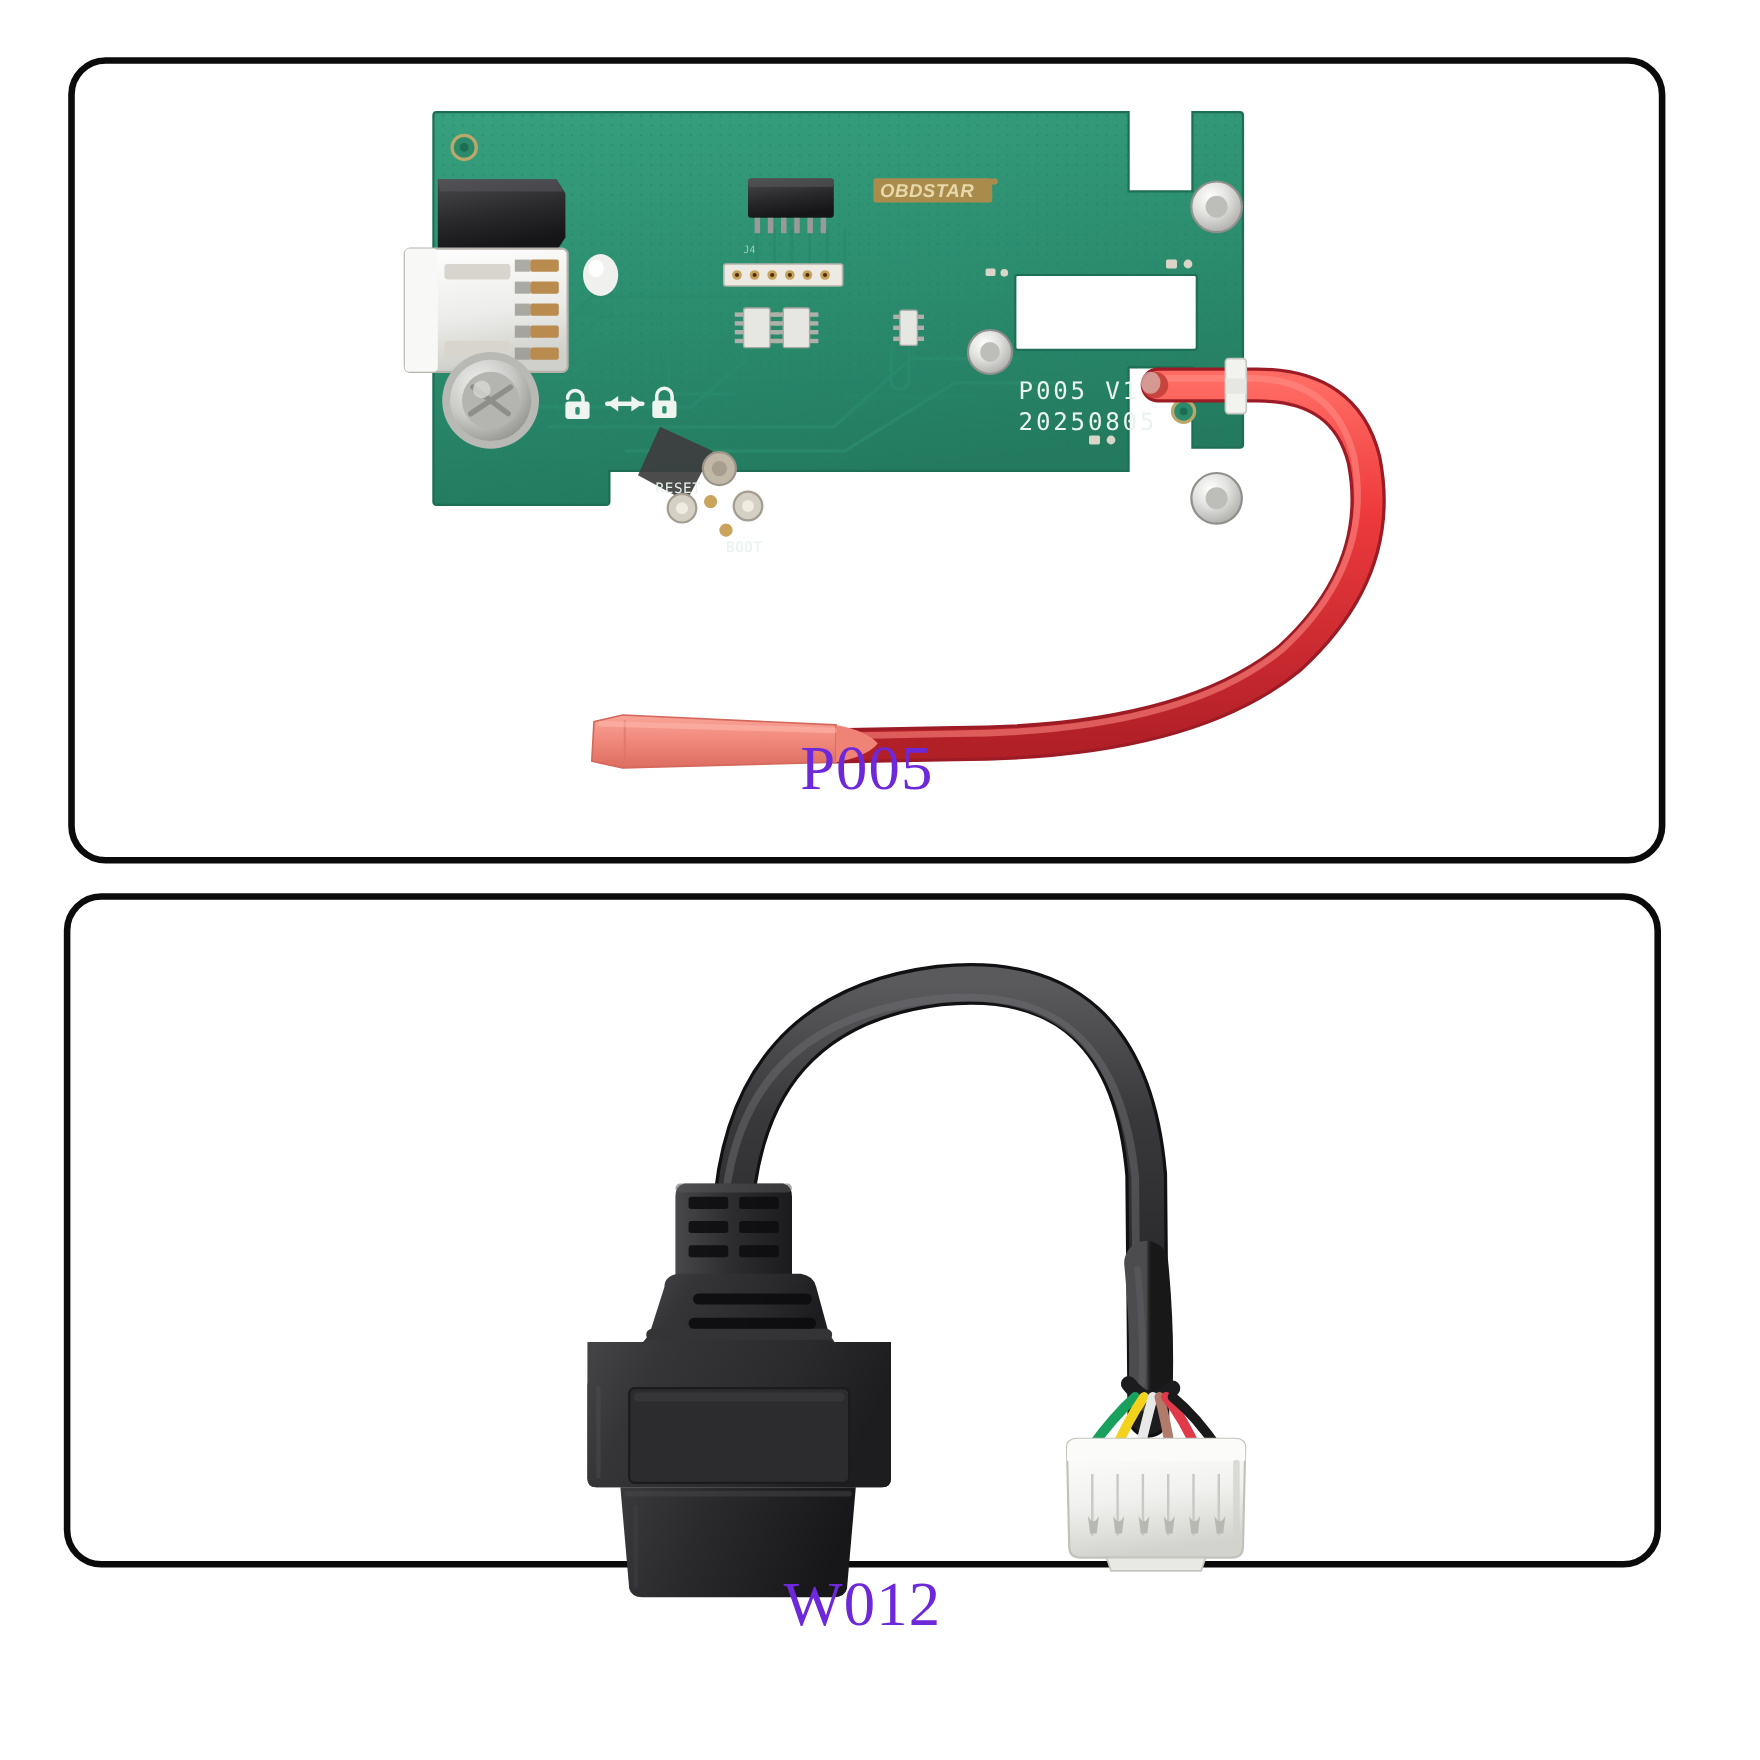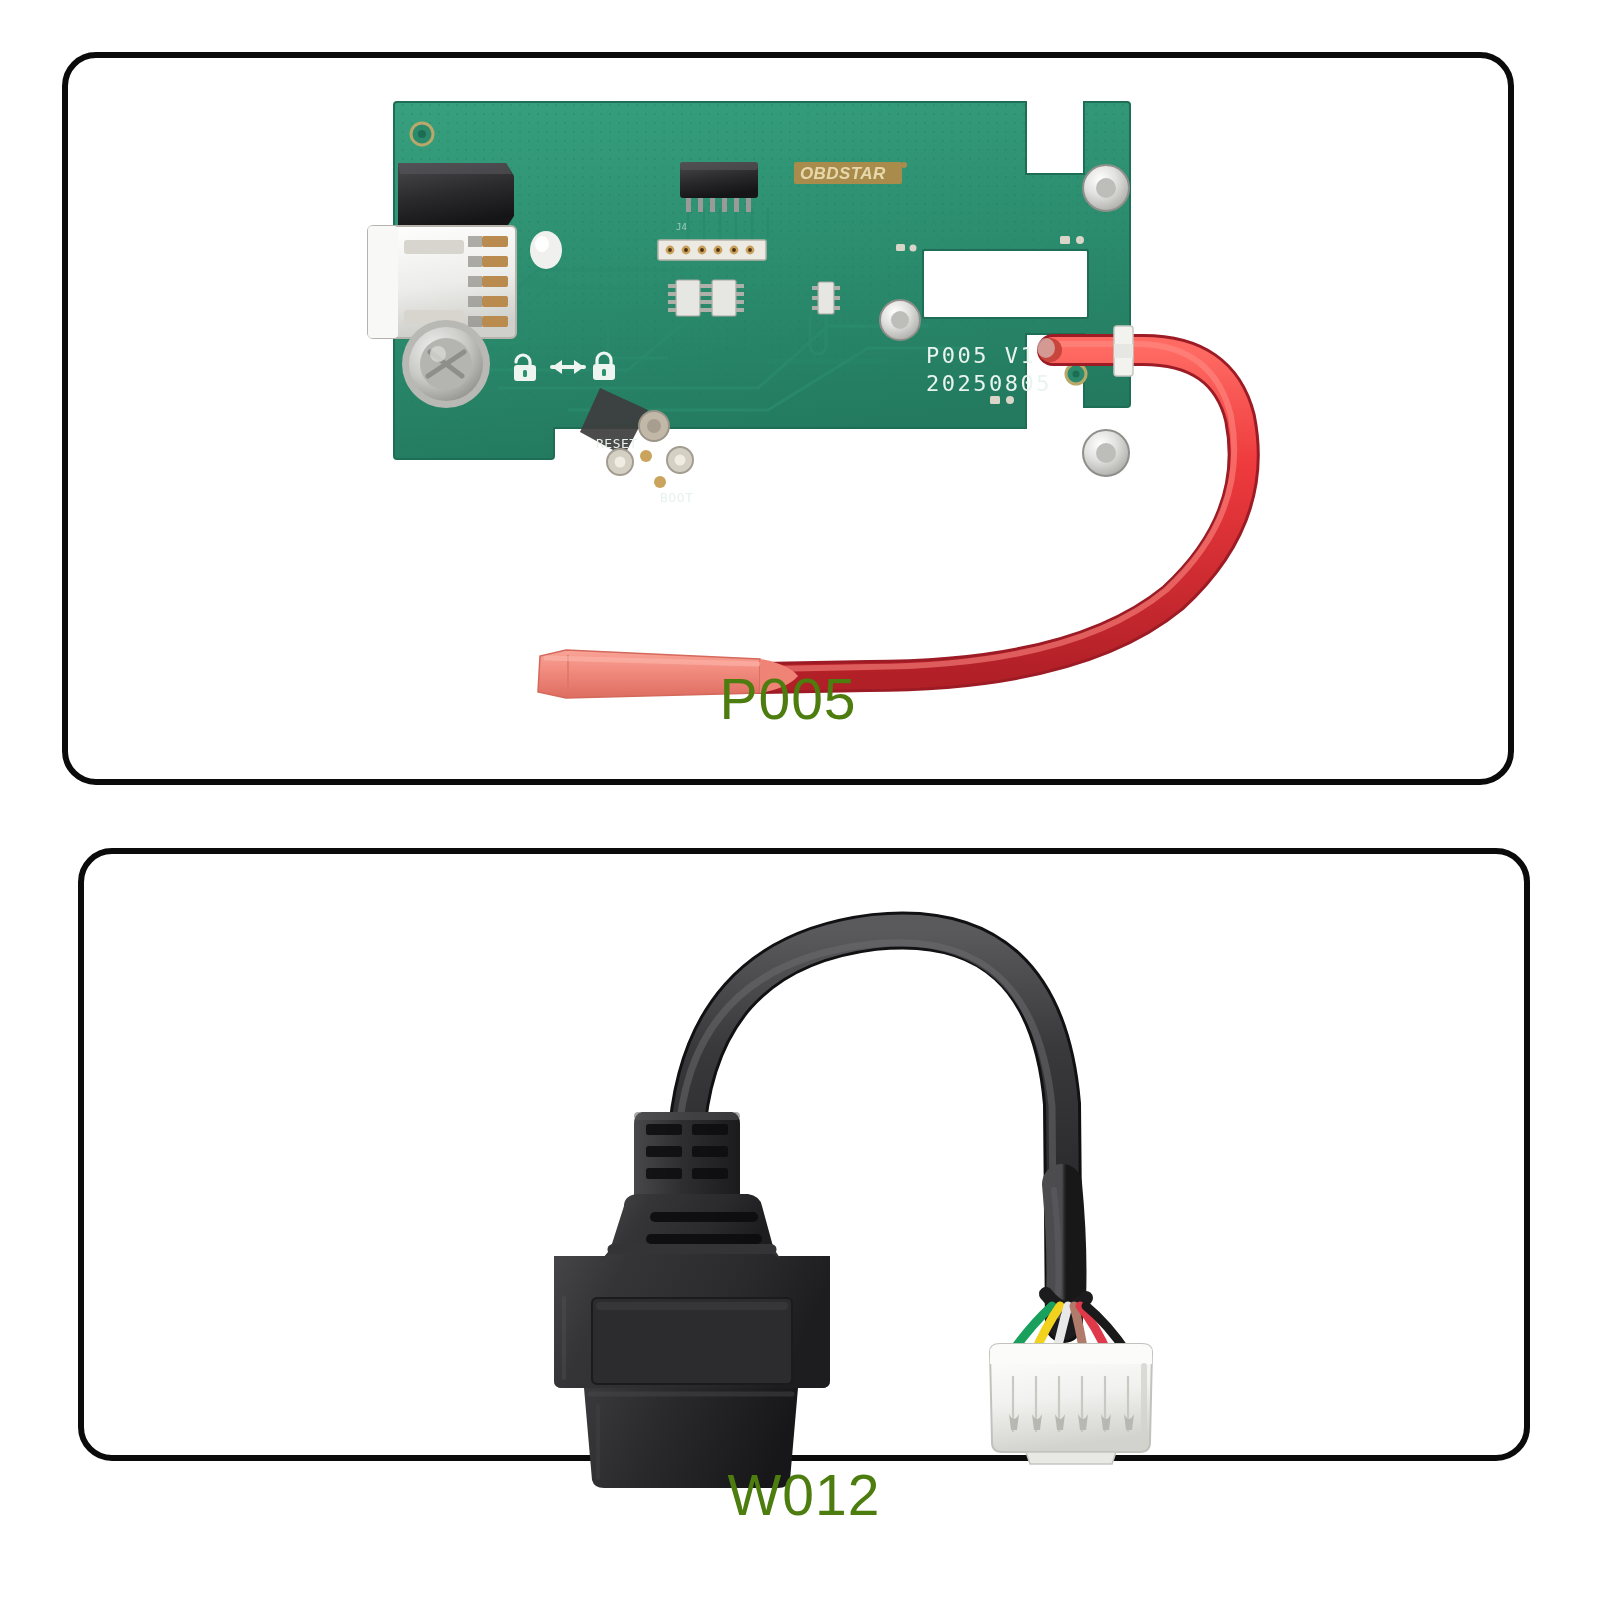--- a/index.html
+++ b/index.html
@@ -28,32 +28,32 @@
     background: #ffffff;
     border: 6px solid #0b0b0b;
     border-radius: 34px;
     box-sizing: border-box;
   }
   #panel-p005 {
     left: 62px;  top: 52px;
     width: 1452px; height: 733px;
   }
   #panel-w012 {
-    left: 78px;  top: 812px;
-    width: 1452px; height: 613px; margin-top: 36px;
+    left: 58px;  top: 812px;
+    width: 1452px; height: 613px;
   }
   .panel-caption {
     position: absolute;
     width: 100%;
     text-align: center;
-    color: #4d7c0f;
+    color: #6d28d9;
     font-size: 57px;
     font-weight: 400;
     letter-spacing: 1px;
-    font-family: Liberation Sans, sans-serif;
+    font-family: Liberation Serif, serif;
     user-select: none;
   }
   #caption-p005 { top: 608px; left: 0; }
   #caption-w012 { top: 608px; left: 0; }
 
   
   .artwork {
     position: absolute;
     left: 0; top: 0;
     width: 100%; height: 100%;

